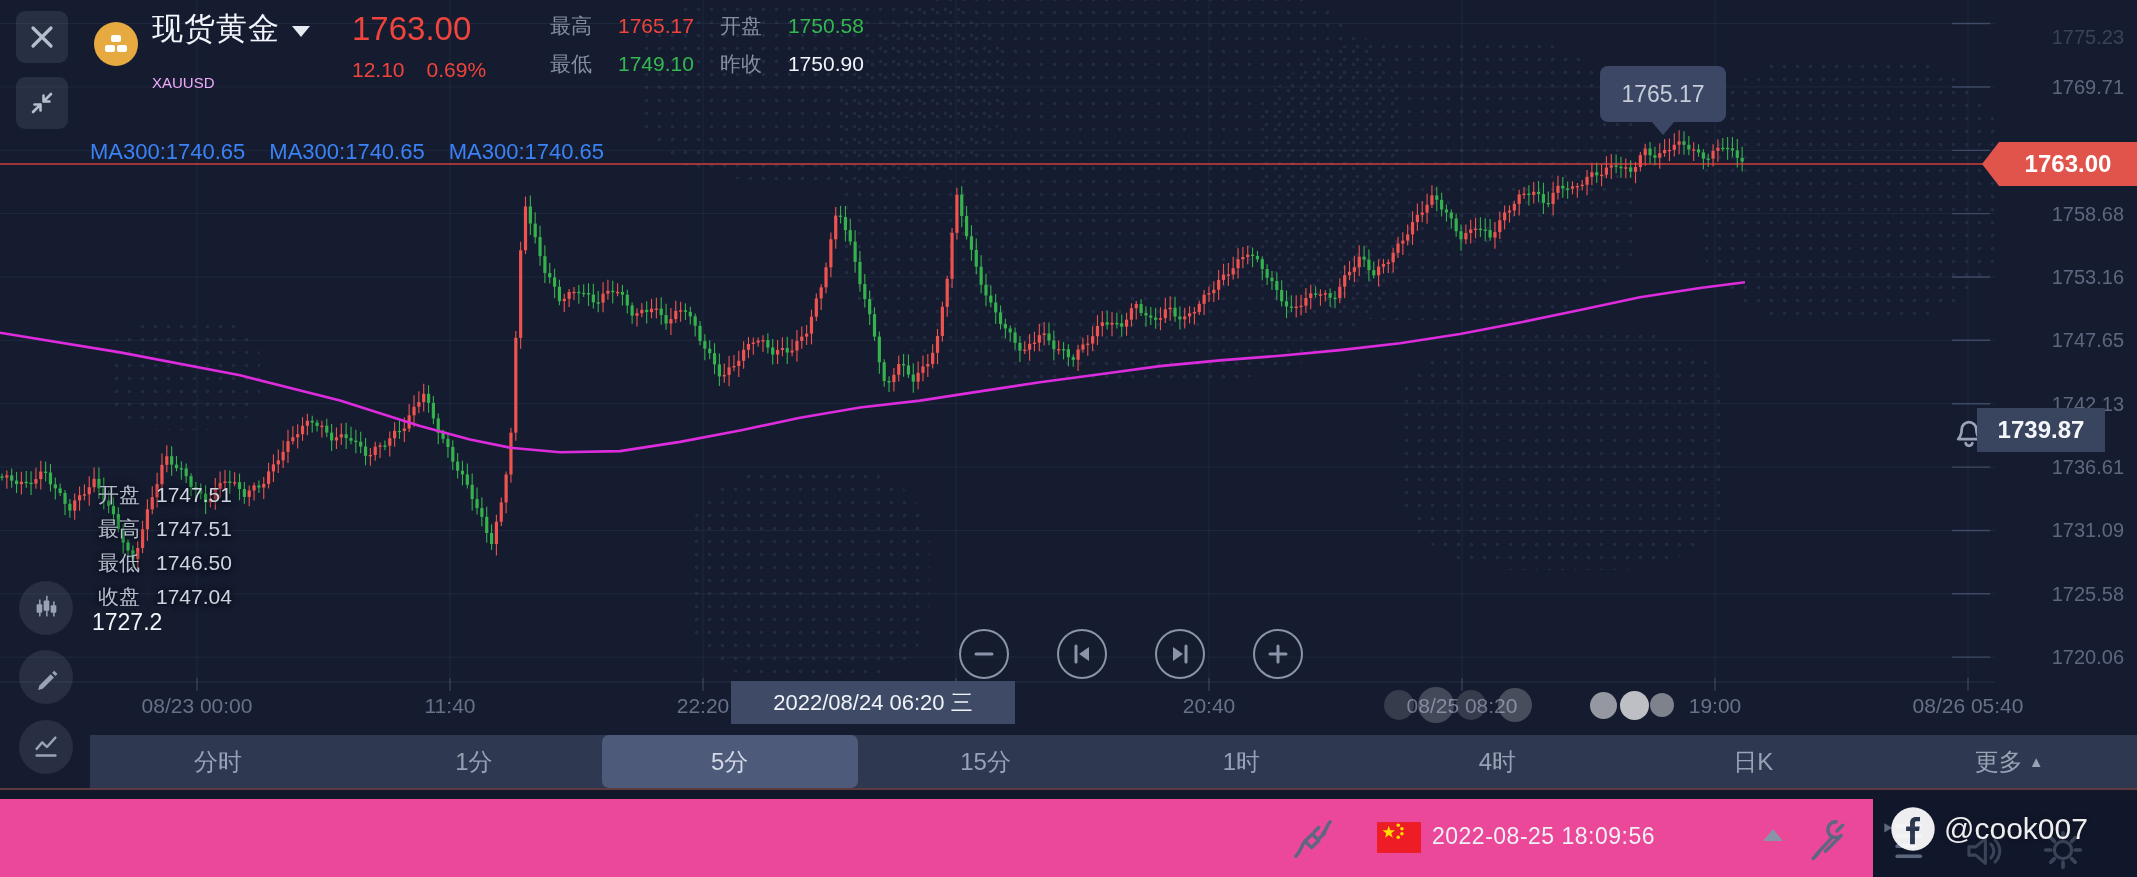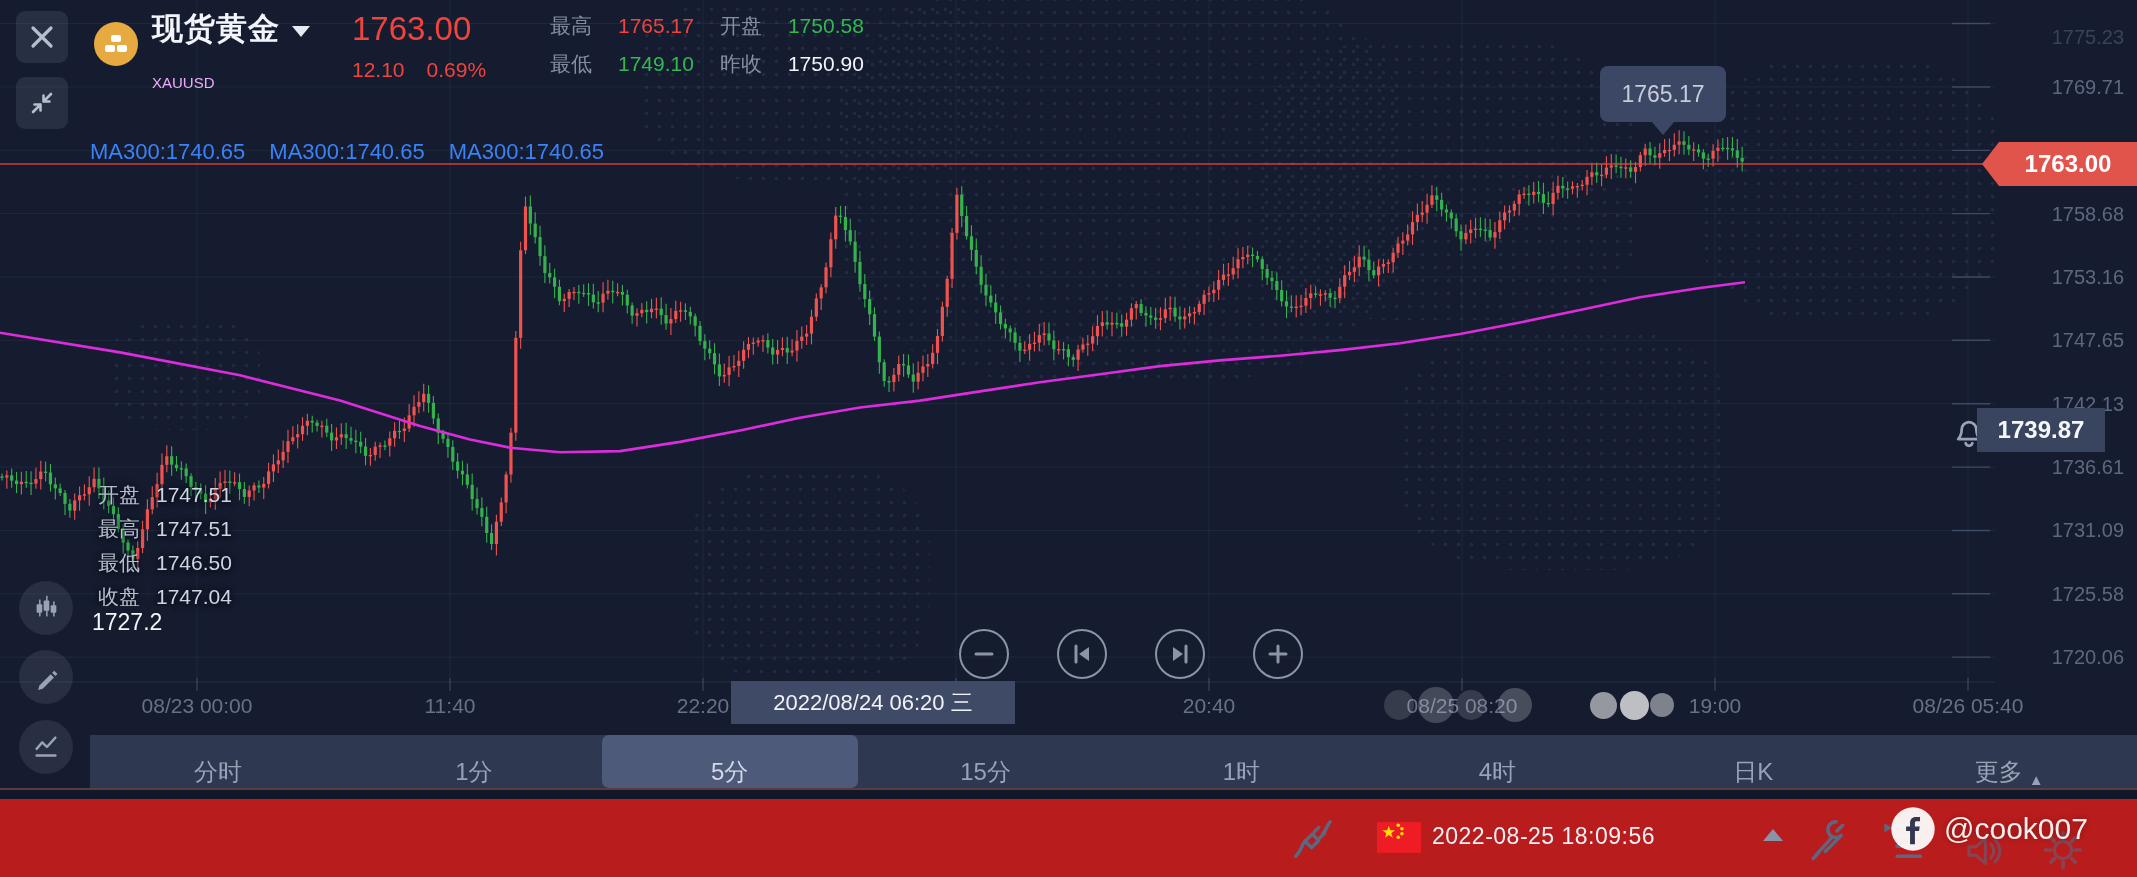--- a/index.html
+++ b/index.html
@@ -13,21 +13,21 @@
   #chart-svg{position:absolute;left:0;top:0;z-index:2}
   
   .sq-btn{position:absolute;width:52px;height:52px;border-radius:9px;background:rgba(130,142,168,.17);
           display:flex;align-items:center;justify-content:center;z-index:8}
   #btn-close{left:16px;top:11px}
   #btn-collapse{left:16px;top:77px}
   #header{position:absolute;left:94px;top:8px;z-index:8;display:flex;align-items:flex-start}
   #coin{width:44px;height:44px;border-radius:50%;background:#e7aa40;margin-top:14px;position:relative;flex:none}
   #title-block{margin-left:14px}
   #title-row{display:flex;align-items:center;cursor:pointer}
-  #sym-title{font-size:31px;font-weight:bold;color:#f2f5fb;letter-spacing:1px}
+  #sym-title{font-size:31px;font-weight:normal;color:#f2f5fb;letter-spacing:1px}
   .caret-down{width:0;height:0;border-left:9px solid transparent;border-right:9px solid transparent;
               border-top:11px solid #e6eaf2;margin-left:12px;margin-top:4px}
   #sym-code{font-size:15px;color:#f0abfc;margin-top:24px}
   #price-block{margin-left:42px;width:170px}
   #main-price{font-size:33px;color:#f0443c;font-weight:500;margin-top:2px}
   #change-row{font-size:21px;color:#f0443c;margin-top:10px;display:flex;gap:22px}
   #stats{display:grid;grid-template-columns:auto auto auto auto;column-gap:26px;row-gap:14px;
          margin-left:28px;margin-top:6px;font-size:21px;line-height:24px}
   .stat-label{color:#848da1}
   .c-red{color:#f0443c}.c-green{color:#33b94f}.c-white{color:#f2f5fb}
@@ -64,28 +64,28 @@
   
   .tool-circle{position:absolute;left:19px;width:54px;height:54px;border-radius:50%;z-index:8;
                background:rgba(140,150,175,.16);display:flex;align-items:center;justify-content:center}
   
   #playback{position:absolute;left:959px;top:629px;z-index:5;display:flex;gap:48px}
   .pb-btn{width:46px;height:46px;border-radius:50%;border:2px solid #8b94a8;background:rgba(20,27,45,.25);
           display:flex;align-items:center;justify-content:center}
   
   #tab-bar{position:absolute;left:90px;top:735px;width:2047px;height:53px;background:#2e3850;z-index:4;
            display:flex}
-  .tab{flex:1;display:flex;align-items:flex-end;justify-content:center;font-size:24px;color:#99a2b5;
+  .tab{flex:1;display:flex;align-items:center;justify-content:center;font-size:24px;color:#99a2b5;
        position:relative;cursor:pointer}
   .tab.selected{background:#4d5a7a;border-radius:7px;color:#d2d8e5}
   .tab .mini-caret{font-size:15px;margin-left:6px}
   #separator{position:absolute;left:0;top:788px;width:2137px;height:2px;background:#5e3a3e;z-index:4}
   #bar-gap{position:absolute;left:0;top:790px;width:2137px;height:9px;background:#12182a;z-index:4}
   
-  #status-bar{position:absolute;left:0;top:799px;width:2137px;height:78px;background:#b91c1c;z-index:4}
+  #status-bar{position:absolute;left:0;top:799px;width:1873px;height:78px;background:#ec4899;z-index:4}
   #status-bar svg{display:block}
   .sb-icon{position:absolute;top:17px}
   #flag{position:absolute;left:1377px;top:23px}
   #sb-time{position:absolute;left:1432px;top:24px;font-size:23px;color:#eef1f6;letter-spacing:.5px}
   #sb-caret{position:absolute;left:1763px;top:30px;width:0;height:0;border-left:10px solid transparent;
             border-right:10px solid transparent;border-bottom:12px solid #8a94a8}
   
   #watermark{position:absolute;left:1890px;top:806px;z-index:9;display:flex;align-items:center;opacity:.93}
   #wm-handle{font-size:30px;color:#fff;margin-left:8px;text-shadow:0 0 6px rgba(0,0,0,.35)}
   .wm-circle{position:absolute;border-radius:50%;background:#fff;z-index:5}

